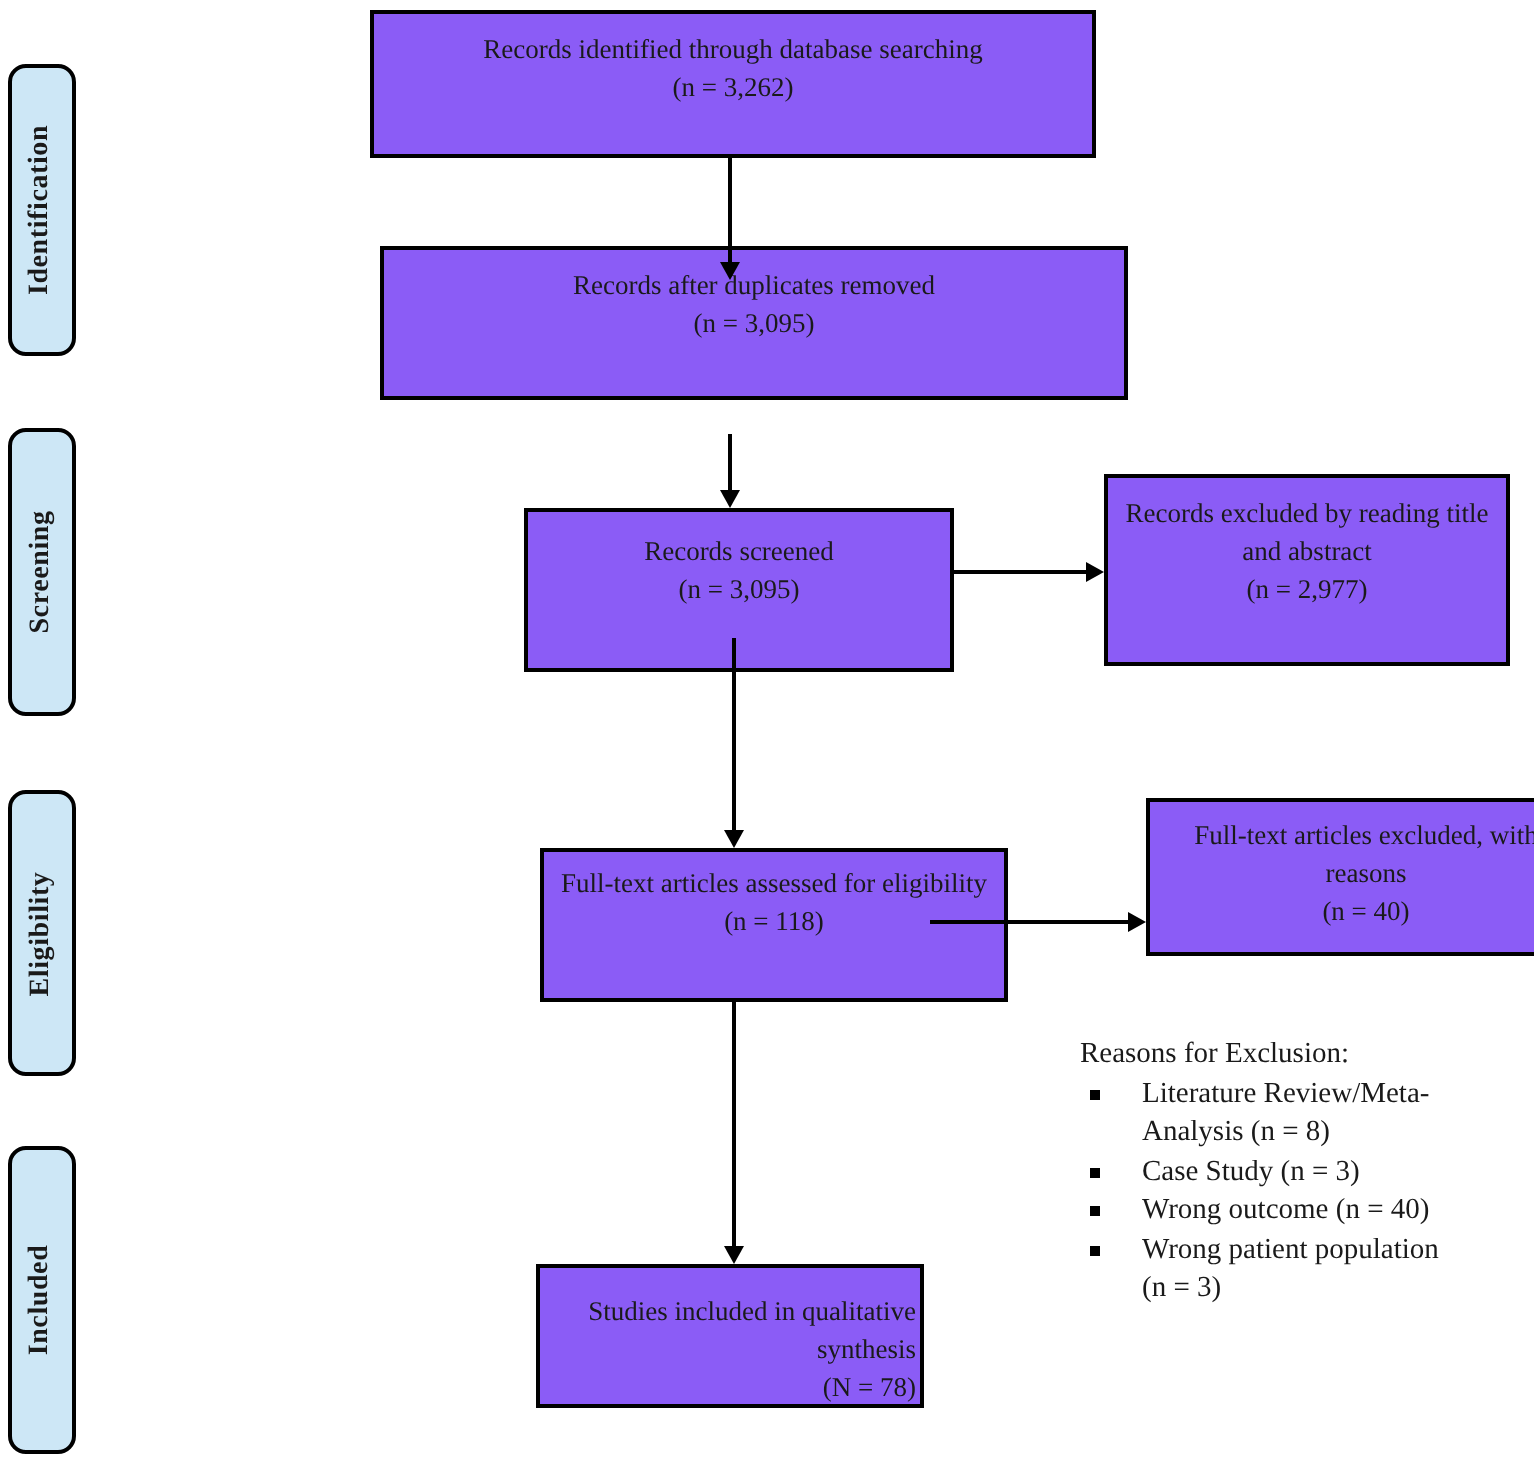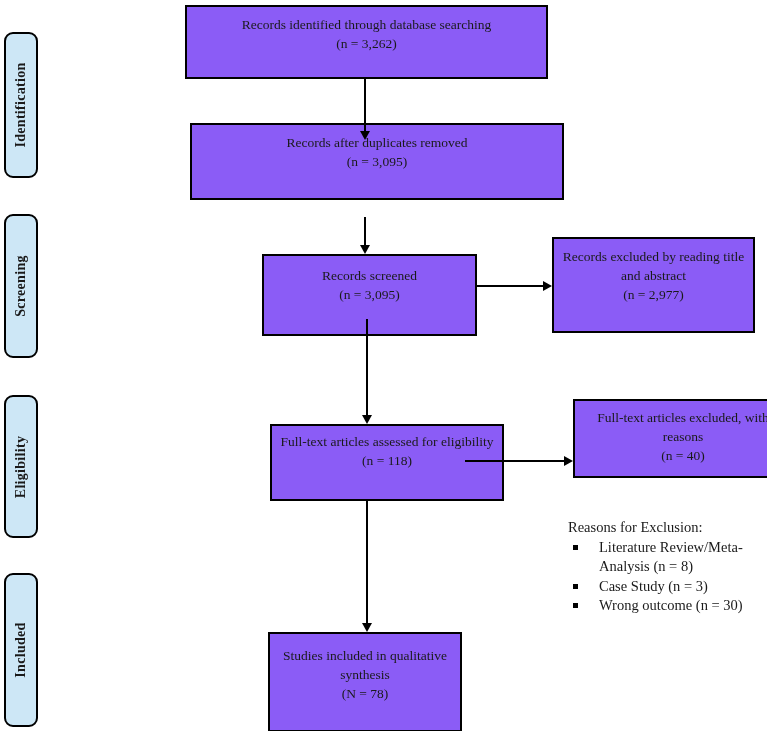--- a/index.html
+++ b/index.html
@@ -70,21 +70,21 @@
     position: absolute;
     right: -9px;
     top: -4px;
     border-top: 5px solid transparent;
     border-bottom: 5px solid transparent;
     border-left: 9px solid var(--line);
   }
   
   #reasons {
     position: absolute;
-    left: 568px;
+    left: 540px;
     top: 518px;
     width: 194px;
     font-size: 14.5px;
     line-height: 19.5px;
   }
   #reasons .rtitle { display: block; }
   #reasons ul { list-style: none; margin: 0; padding: 0; }
   #reasons li { position: relative; padding-left: 31px; }
   #reasons li .sq {
     position: absolute;
@@ -94,21 +94,21 @@
     height: 5px;
     background: var(--line);
   }
   
   #box-identified   { left:185px; top:5px;   width:363px; height:74px; }
   #box-duplicates   { left:190px; top:123px; width:374px; height:77px; }
   #box-screened     { left:262px; top:254px; width:215px; height:82px; padding-top:10px; }
   #box-excluded-ta  { left:552px; top:237px; width:203px; height:96px; }
   #box-fulltext     { left:270px; top:424px; width:234px; height:77px; padding-top:6px; }
   #box-ft-excluded  { left:573px; top:399px; width:220px; height:79px; padding-top:7px; }
-  #box-included     { left:268px; top:632px; width:194px; height:100px; padding-top:12px; }
+  #box-included     { left:268px; top:632px; width:194px; height:72px; padding-top:12px;text-align:right; }
 
   #stage-identification { top:32px;  height:146px; }
   #stage-screening      { top:214px; height:144px; }
   #stage-eligibility    { top:395px; height:143px; }
   #stage-included       { top:573px; height:154px; }
 
   #arr-v1 { left:364px; top:79px;  height:52px; }
   #arr-v2 { left:364px; top:217px; height:28px; }
   #arr-v3 { left:366px; top:319px; height:96px; }
   #arr-v4 { left:366px; top:501px; height:122px; }
@@ -173,17 +173,18 @@
   <div class="arrow-v" id="arr-v3"></div>
   <div class="arrow-v" id="arr-v4"></div>
   <div class="arrow-h" id="arr-h1"></div>
   <div class="arrow-h" id="arr-h2"></div>
 
   <div id="reasons">
     <span class="rtitle">Reasons for Exclusion:</span>
     <ul>
       <li><span class="sq"></span><span>Literature Review/Meta-Analysis (n = 8)</span></li>
       <li><span class="sq"></span><span>Case Study (n = 3)</span></li>
-      <li><span class="sq"></span><span>Wrong outcome (n = 30)</span></li>
+      <li><span class="sq"></span><span>Wrong outcome (n = 40)</span></li>
+      <li><span class="sq"></span><span>Wrong patient population (n = 3)</span></li>
     </ul>
   </div>
 
 </div>
 
 </body></html>

